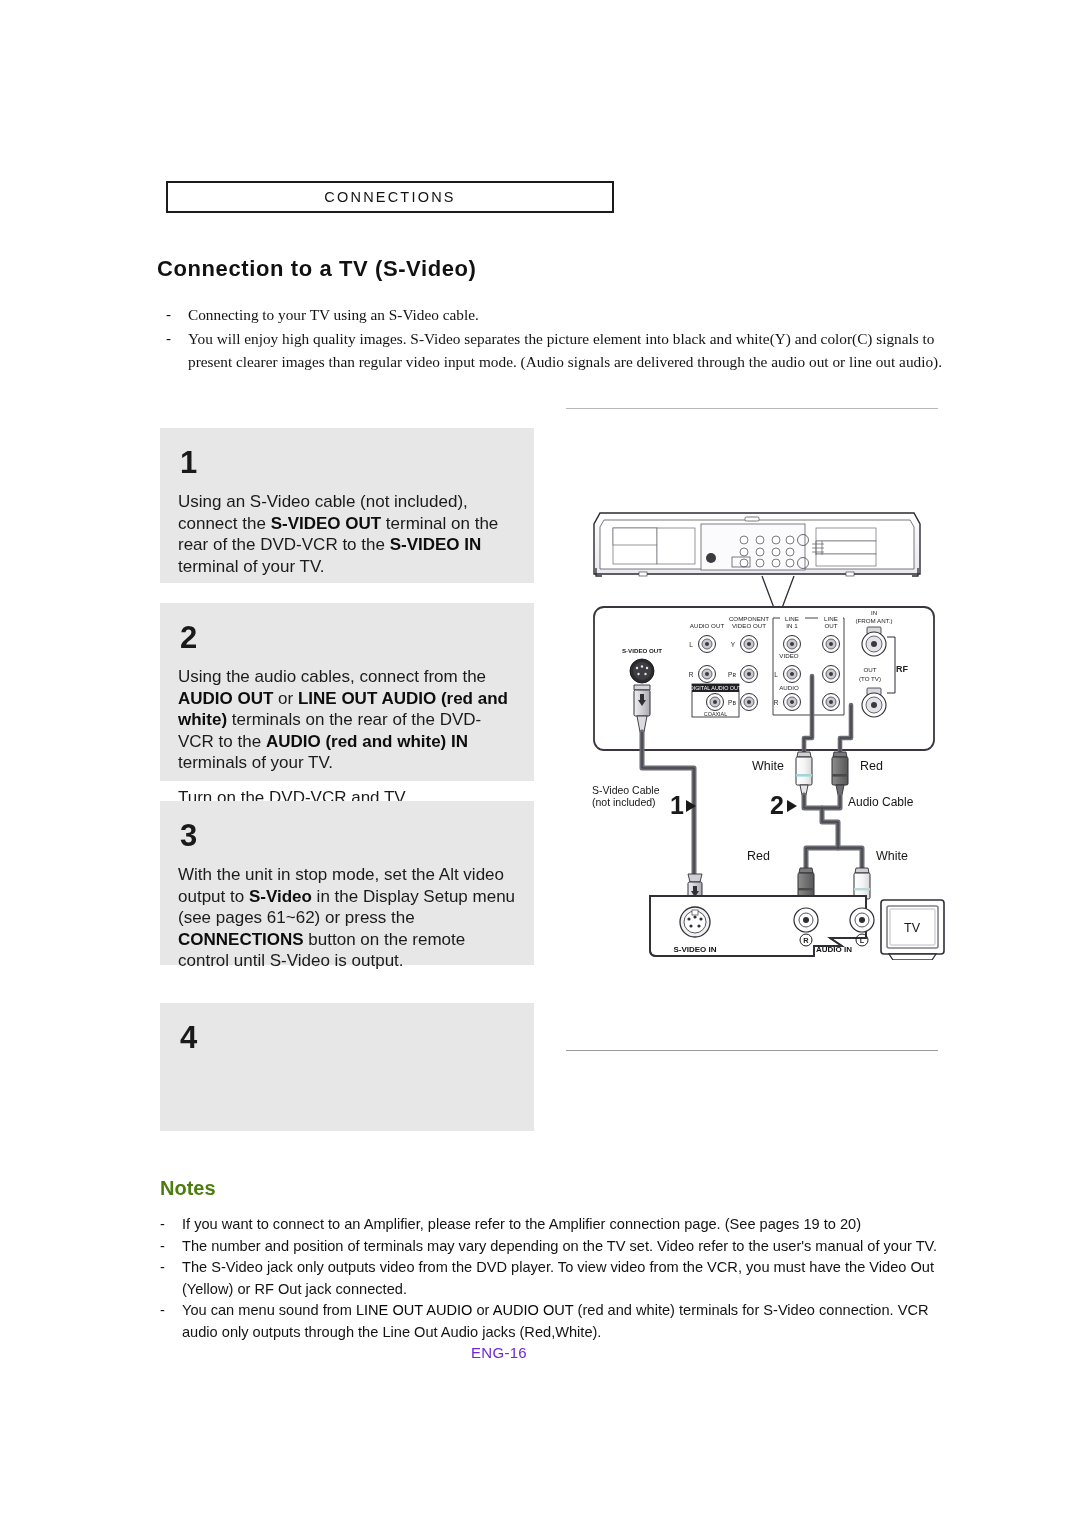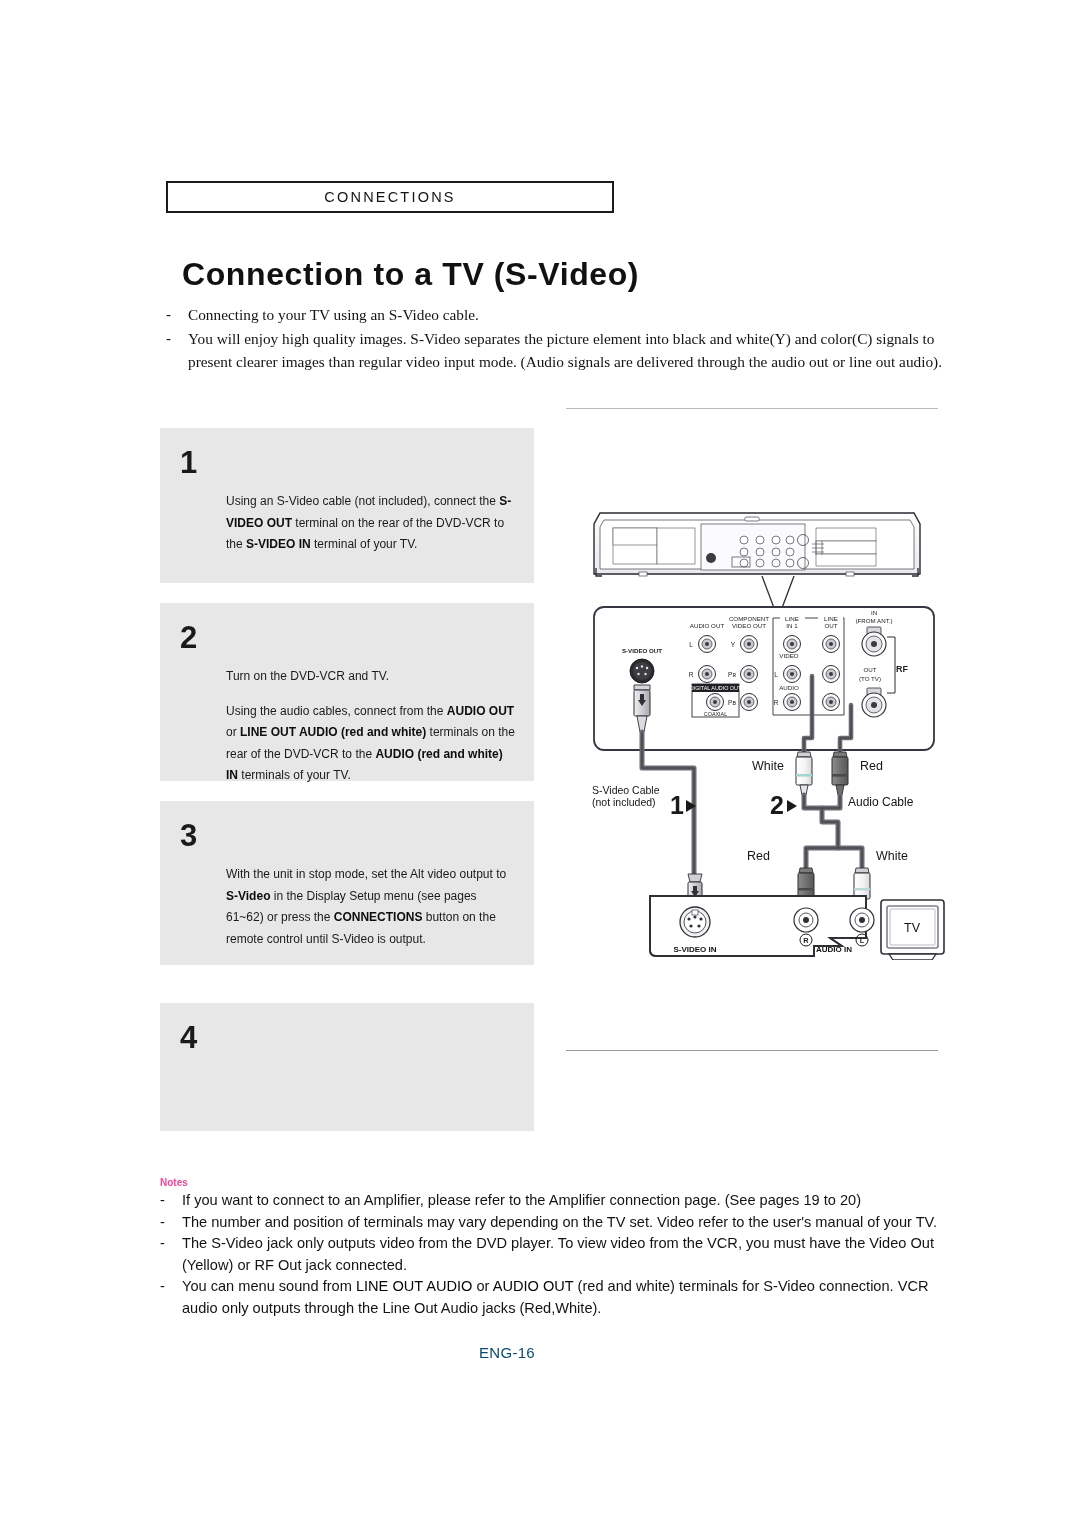--- a/index.html
+++ b/index.html
@@ -37,23 +37,23 @@
     letter-spacing: 2.2px;
     font-variant: small-caps;
     text-transform: uppercase;
     font-weight: 400;
     color: #141414;
   }
 
   
   #page-title {
     position: absolute;
-    left: 182px;
+    left: 157px;
     top: 256px;
-    font-size: 32px;
+    font-size: 22px;
     font-weight: bold;
     letter-spacing: 0.6px;
     color: #111111;
   }
 
   
   #intro {
     position: absolute;
     left: 166px;
     top: 303px;
@@ -87,24 +87,23 @@
   }
   .step-num {
     font-size: 31px;
     font-weight: bold;
     color: #1a1a1a;
     line-height: 34px;
     margin: 0 0 11px 2px;
     letter-spacing: 0.5px;
   }
   .step-text {
-    font-size: 12px;
+    font-size: 17px;
     line-height: 21.5px;
     color: #1b1b1b;
-    margin-left: 48px;
   }
   .step-text b { font-weight: bold; color: #0d0d0d; }
   .step-text p { margin: 0; }
   .step-text p + p { margin-top: 13px; }
 
   #step-1 { top: 428px;  height: 155px; }
   #step-2 { top: 603px;  height: 178px; }
   #step-3 { top: 801px;  height: 164px; }
   #step-4 { top: 1003px; height: 128px; }
 
@@ -130,48 +129,48 @@
   #diagram svg { display: block; }
 
   
   #notes {
     position: absolute;
     left: 160px;
     top: 1177px;
     width: 800px;
   }
   #notes-title {
-    font-size: 10px;
+    font-size: 20px;
     font-weight: bold;
-    color: #ec4899;
-    margin-bottom: 2px;
+    color: #4d7c0f;
+    margin-bottom: 14px;
   }
   .note-row {
     display: flex;
     align-items: flex-start;
     font-size: 14.6px;
     line-height: 21.5px;
     color: #131313;
   }
   .note-row .dash {
     width: 22px;
     flex: 0 0 22px;
   }
   .note-row .ntext { flex: 1 1 auto; }
   .note-row b { font-weight: normal; color: #070707; }
 
   
   #footer {
     position: absolute;
-    left: 16px;
+    left: 8px;
     top: 1344px;
     width: 982px;
     text-align: center;
     font-size: 15px;
-    color: #0c4a6e;
+    color: #6d28d9;
     letter-spacing: 0.3px;
   }
 </style>
 </head>
 <body>
 
 <div id="page">
 
   <div id="chapter-band">
     <span class="label">CONNECTIONS</span>
@@ -195,24 +194,24 @@
     <div class="step-text">
       <p>
         <span>Using an S-Video cable (not included), connect the </span><b>S-VIDEO OUT</b><span> terminal on the rear of the DVD-VCR to the </span><b>S-VIDEO IN</b><span> terminal of your TV.</span>
       </p>
     </div>
   </div>
 
   <div class="step-box" id="step-2">
     <div class="step-num">2</div>
     <div class="step-text">
-      <p>Turn on the DVD-VCR and TV.</p>
       <p>
         <span>Using the audio cables, connect from the </span><b>AUDIO OUT</b><span> or </span><b>LINE OUT AUDIO (red and white)</b><span> terminals on the rear of the DVD-VCR to the </span><b>AUDIO (red and white) IN</b><span> terminals of your TV.</span>
       </p>
+      <p>Turn on the DVD-VCR and TV.</p>
     </div>
   </div>
 
   <div class="step-box" id="step-3">
     <div class="step-num">3</div>
     <div class="step-text">
       <p>
         <span>With the unit in stop mode, set the Alt video output to </span><b>S-Video</b><span> in the Display Setup menu (see pages 61~62) or press the </span><b>CONNECTIONS</b><span> button on the remote control until S-Video is output.</span>
       </p>
     </div>

